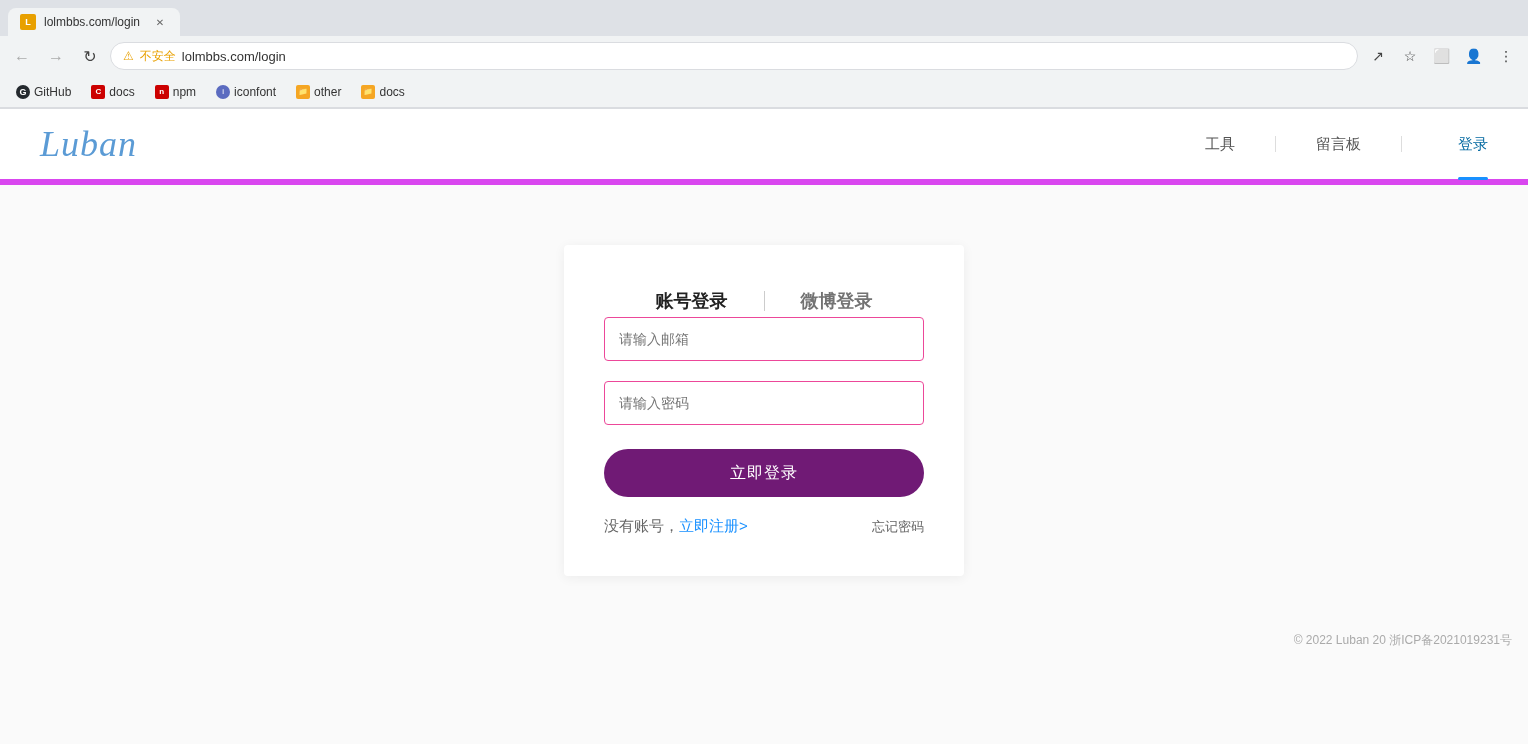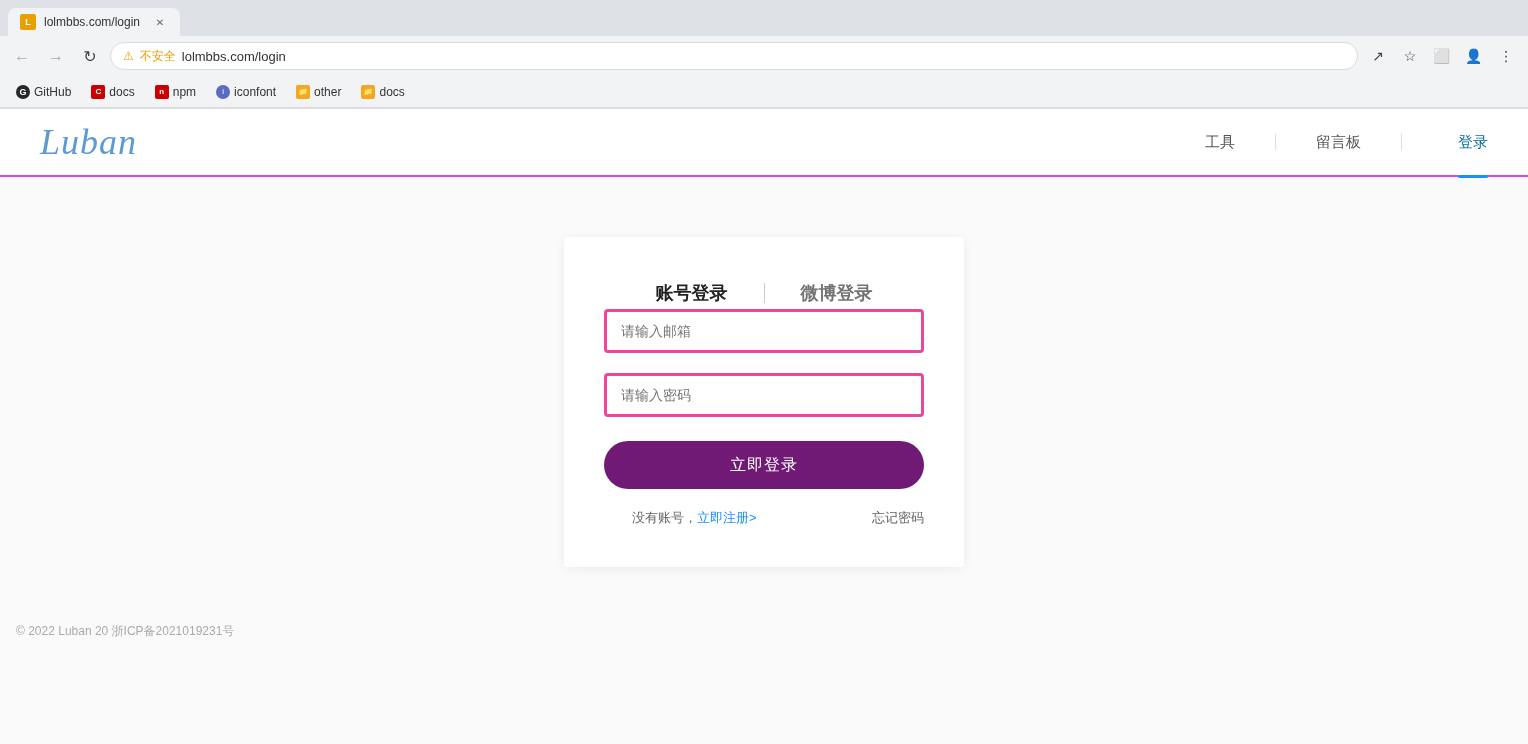--- a/index.html
+++ b/index.html
@@ -140,26 +140,26 @@
 
     
     .page-content {
       background: #fafafa;
       min-height: calc(744px - 108px);
     }
 
     
     .site-header {
       background: white;
-      border-bottom: 2px solid #d946ef;
+      border-bottom: 6px solid #d946ef;
       display: flex;
       align-items: center;
       justify-content: space-between;
       padding: 0 40px;
-      height: 68px;
+      height: 76px;
     }
     .site-logo {
       font-size: 36px;
       font-weight: 300;
       color: #5b9bd5;
       letter-spacing: 1px;
       font-family: Georgia, serif;
       font-style: italic;
     }
     .site-nav {
@@ -231,21 +231,21 @@
       height: 20px;
       background: #ccc;
     }
 
     .form-group {
       margin-bottom: 20px;
     }
     .form-input {
       width: 100%;
       height: 44px;
-      border: 3px solid #ec4899;
+      border: 1px solid #ec4899;
       border-radius: 4px;
       padding: 0 14px;
       font-size: 14px;
       color: #999;
       outline: none;
       background: white;
     }
 
     .login-btn {
       width: 100%;
@@ -260,37 +260,36 @@
       letter-spacing: 1px;
     }
 
     .login-footer {
       display: flex;
       align-items: center;
       justify-content: space-between;
       margin-top: 20px;
     }
     .register-link {
-      font-size: 13px;
+      font-size: 15px;
       color: #666;
-      margin-left: 28px;
     }
     .register-link a {
       color: #1890ff;
       text-decoration: none;
     }
     .forgot-link {
       font-size: 13px;
       color: #666;
       cursor: pointer;
     }
 
     
     .page-footer {
-      text-align: left;
+      text-align: right;
       padding: 16px;
       font-size: 12px;
       color: #aaa;
     }
   </style>
 </head>
 <body>
 
 <div class="browser-chrome">
 

